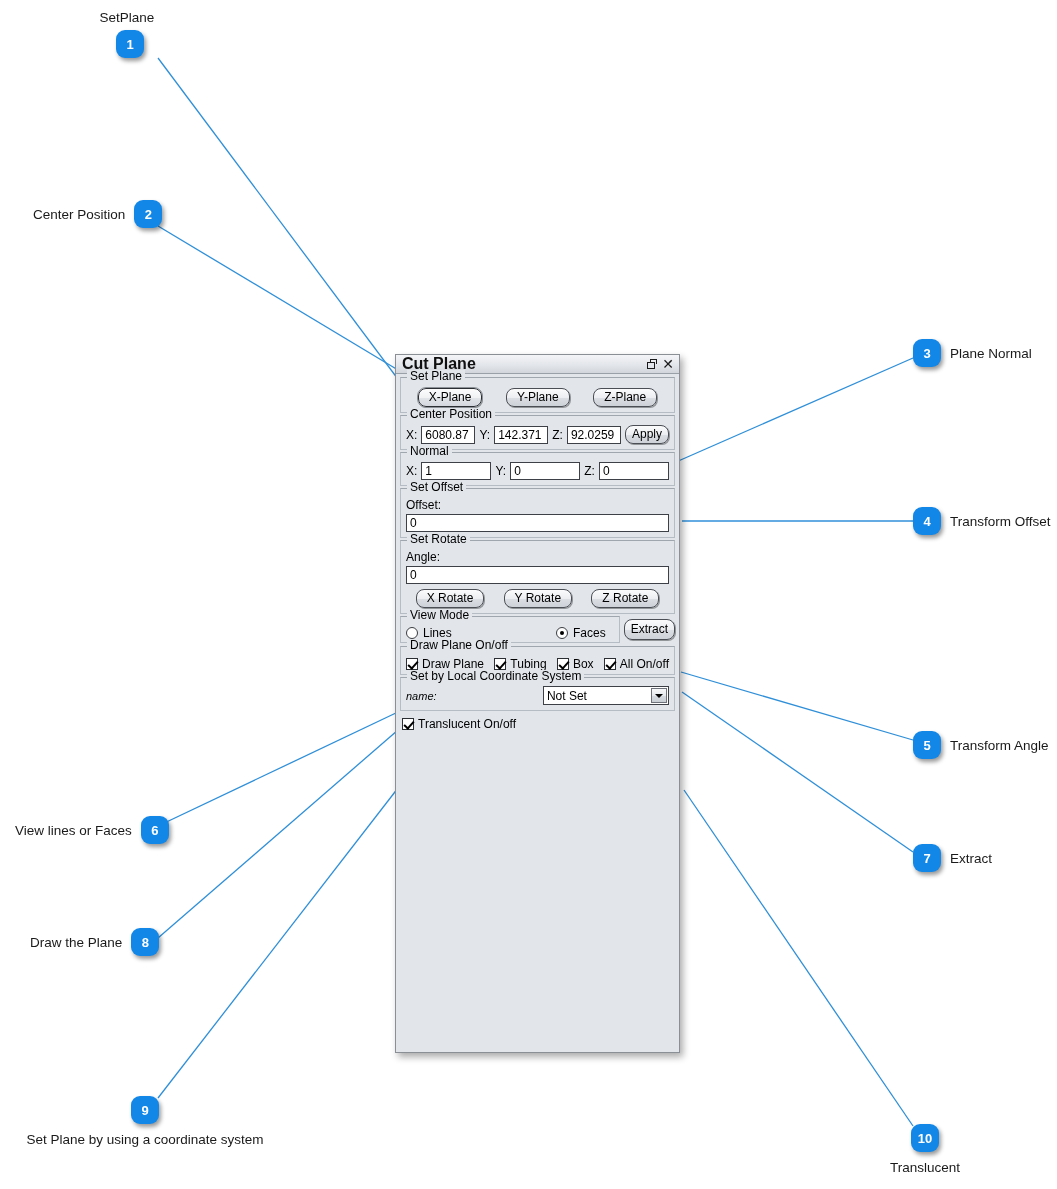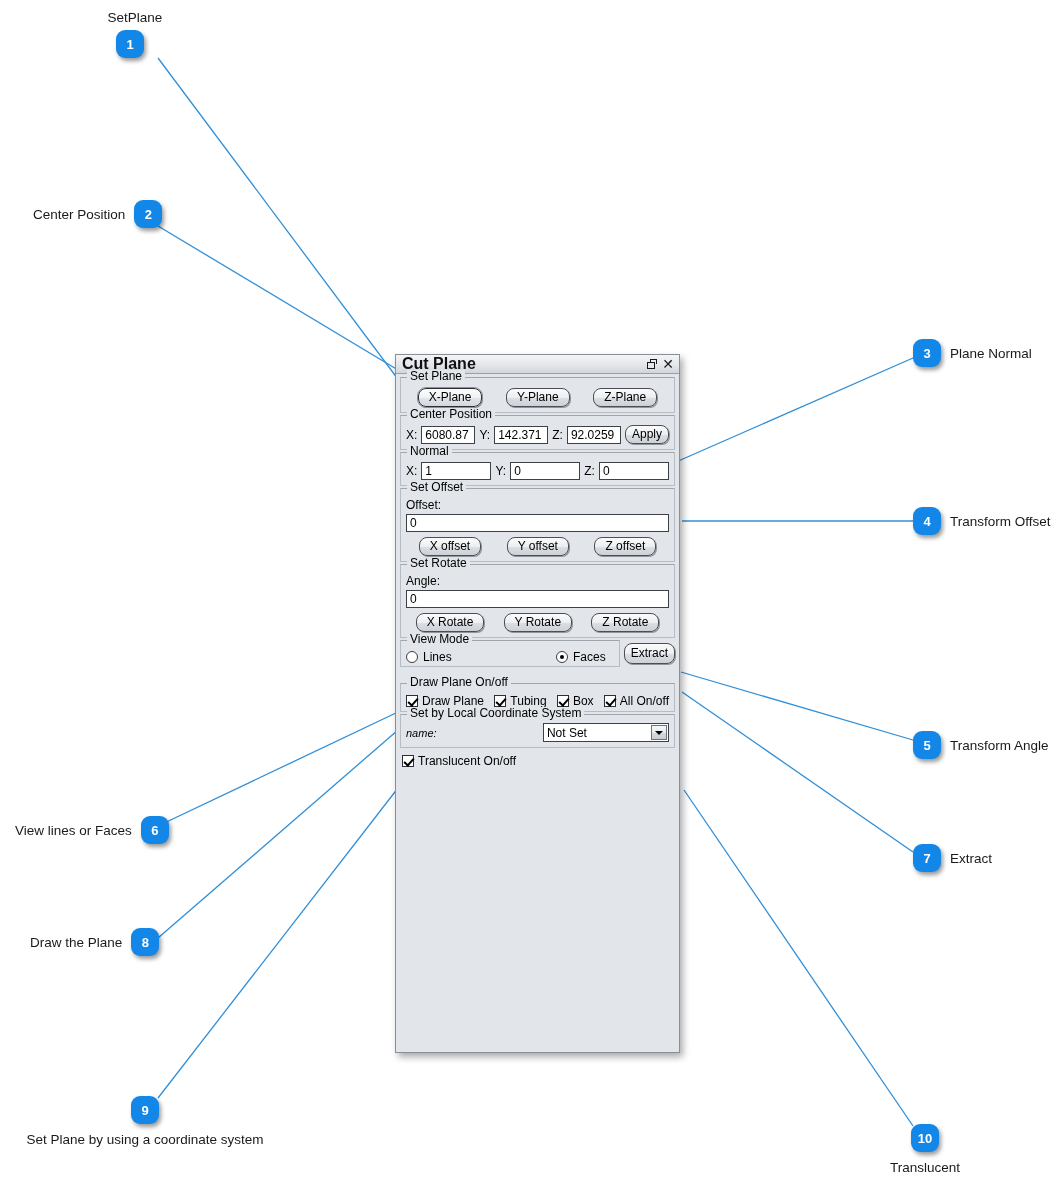--- a/index.html
+++ b/index.html
@@ -227,21 +227,21 @@
     flex: 0 0 auto;
   }
   .combo-arrow::after {
     content: "";
     border-left: 4px solid transparent;
     border-right: 4px solid transparent;
     border-top: 4px solid #000;
   }
 
   
-  .viewmode-row { display: flex; align-items: stretch; gap: 4px; margin-bottom: 16px; }
+  .viewmode-row { display: flex; align-items: stretch; gap: 4px; margin-bottom: 3px; }
   .viewmode-row .groupbox { flex: 1 1 auto; margin-bottom: 0; }
   .extract-wrap { display: flex; align-items: center; }
   .radio-row { display: flex; padding-top: 3px; }
   .radio-row .radio:first-child { width: 150px; }
 
   .chk-row { display: flex; align-items: center; justify-content: space-between; padding-top: 5px; }
 
   .name-row { display: flex; align-items: center; padding-top: 4px; }
   .name-row .lbl { width: 130px; font-size: 11px; font-style: italic; }
 
@@ -259,21 +259,21 @@
     <line x1="913" y1="740" x2="681" y2="672"></line>
     <line x1="158" y1="826" x2="398" y2="712"></line>
     <line x1="913" y1="852" x2="682" y2="692"></line>
     <line x1="158" y1="938" x2="398" y2="730"></line>
     <line x1="158" y1="1098" x2="398" y2="788"></line>
     <line x1="913" y1="1126" x2="684" y2="790"></line>
   </g>
 </svg>
 
 <div class="callout left" style="left:116px; top:30px;">
-  <span class="callout-label" style="position:absolute; left:8px; top:-20px; margin:0; transform:translateX(-30%);">SetPlane</span>
+  <span class="callout-label" style="position:absolute; left:0; top:-20px; margin:0; transform:translateX(-30%);">SetPlane</span>
   <span class="callout-badge">1</span>
 </div>
 
 <div class="callout left" style="left:33px; top:200px;">
   <span class="callout-label">Center Position</span>
   <span class="callout-badge">2</span>
 </div>
 
 <div class="callout right" style="left:913px; top:339px;">
   <span class="callout-badge">3</span>
@@ -367,25 +367,20 @@
           <input class="tf" value="0" style="">
         </div>
       </div>
     </div>
 
     <div class="groupbox">
       <span class="gb-title">Set Offset</span>
       <div class="gb-inner">
         <span class="field-label">Offset:</span>
         <input class="tf wide" value="0" style="">
-        <div class="btnrow" style="padding-top:5px;">
-          <button class="btn">X offset</button>
-          <button class="btn">Y offset</button>
-          <button class="btn">Z offset</button>
-        </div>
       </div>
     </div>
 
     <div class="groupbox">
       <span class="gb-title">Set Rotate</span>
       <div class="gb-inner">
         <span class="field-label">Angle:</span>
         <input class="tf wide" value="0" style="">
         <div class="btnrow" style="padding-top:5px;">
           <button class="btn">X Rotate</button>

